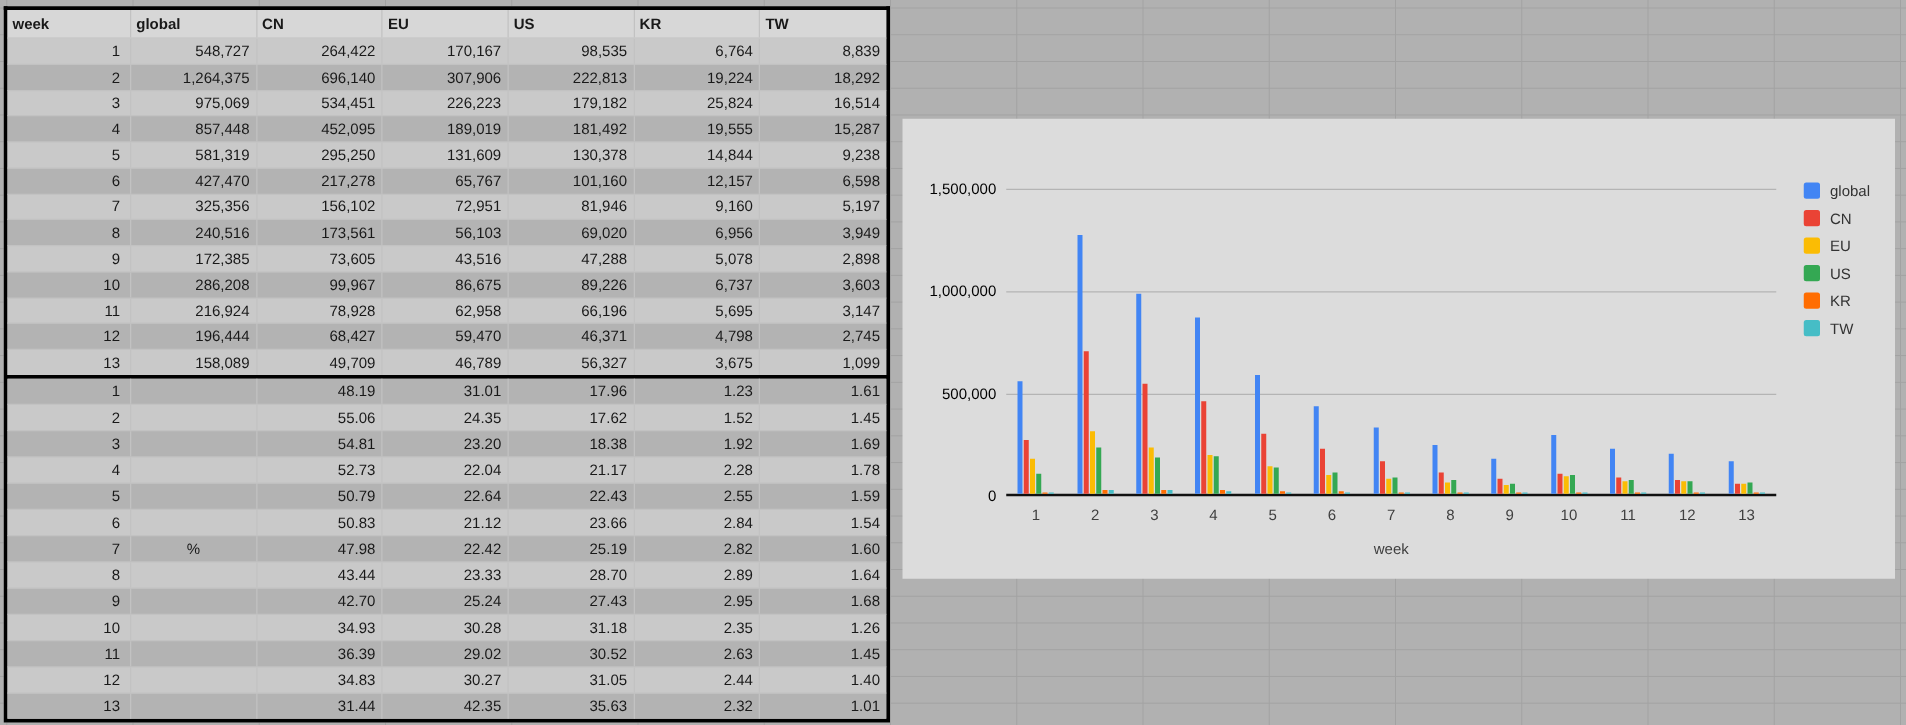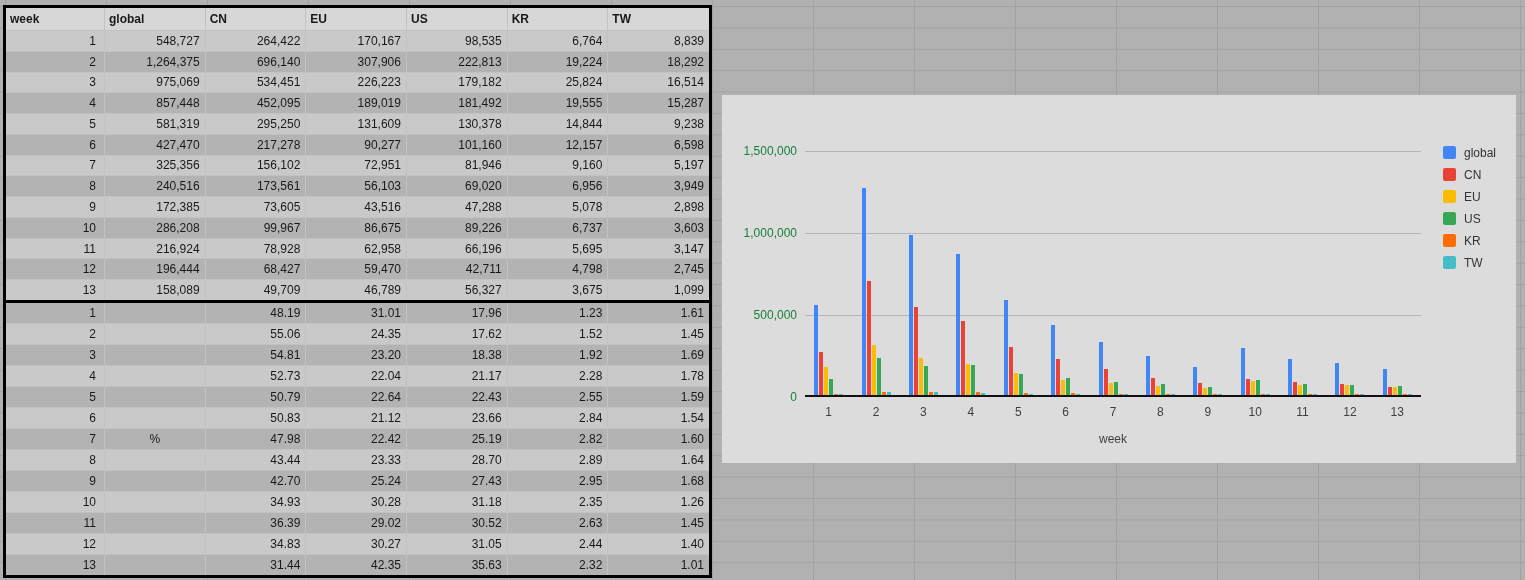--- a/index.html
+++ b/index.html
@@ -57,21 +57,21 @@
     font-size:17px; color:#3b3b3b; white-space:nowrap;
   }
   .plot {
     position:absolute; left:83px; top:56px; width:616px; height:246px;
     border-bottom:2px solid #111;
   }
   .gridline { position:absolute; left:0; right:0; height:1px; background:#b4b4b4; }
   .bar { position:absolute; bottom:0; width:4px; }
   .ytick {
     position:absolute; left:0; width:75px; text-align:right;
-    font-size:12px; color:#15803d;
+    font-size:12px; color:#000000;
   }
   .xtick {
     position:absolute; text-align:center;
     font-size:12px; color:#3f3f3f;
   }
   .xaxis-title {
     position:absolute; left:83px; width:616px; text-align:center; top:337px;
     font-size:12px; color:#3f3f3f;
   }
   .legend { position:absolute; left:721px; top:51px; }
@@ -137,21 +137,21 @@
         <div class="tcell c-num">295,250</div>
         <div class="tcell c-num">131,609</div>
         <div class="tcell c-num">130,378</div>
         <div class="tcell c-num">14,844</div>
         <div class="tcell c-num">9,238</div>
       </div>
       <div class="trow dark">
         <div class="tcell c-week">6</div>
         <div class="tcell c-num">427,470</div>
         <div class="tcell c-num">217,278</div>
-        <div class="tcell c-num">90,277</div>
+        <div class="tcell c-num">65,767</div>
         <div class="tcell c-num">101,160</div>
         <div class="tcell c-num">12,157</div>
         <div class="tcell c-num">6,598</div>
       </div>
       <div class="trow light">
         <div class="tcell c-week">7</div>
         <div class="tcell c-num">325,356</div>
         <div class="tcell c-num">156,102</div>
         <div class="tcell c-num">72,951</div>
         <div class="tcell c-num">81,946</div>
@@ -192,21 +192,21 @@
         <div class="tcell c-num">62,958</div>
         <div class="tcell c-num">66,196</div>
         <div class="tcell c-num">5,695</div>
         <div class="tcell c-num">3,147</div>
       </div>
       <div class="trow dark">
         <div class="tcell c-week">12</div>
         <div class="tcell c-num">196,444</div>
         <div class="tcell c-num">68,427</div>
         <div class="tcell c-num">59,470</div>
-        <div class="tcell c-num">42,711</div>
+        <div class="tcell c-num">46,371</div>
         <div class="tcell c-num">4,798</div>
         <div class="tcell c-num">2,745</div>
       </div>
       <div class="trow light">
         <div class="tcell c-week">13</div>
         <div class="tcell c-num">158,089</div>
         <div class="tcell c-num">49,709</div>
         <div class="tcell c-num">46,789</div>
         <div class="tcell c-num">56,327</div>
         <div class="tcell c-num">3,675</div>

